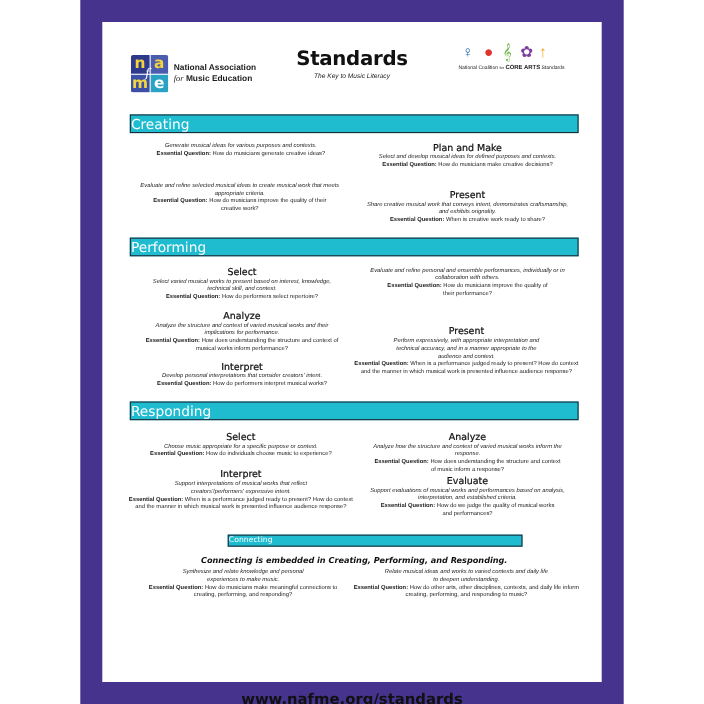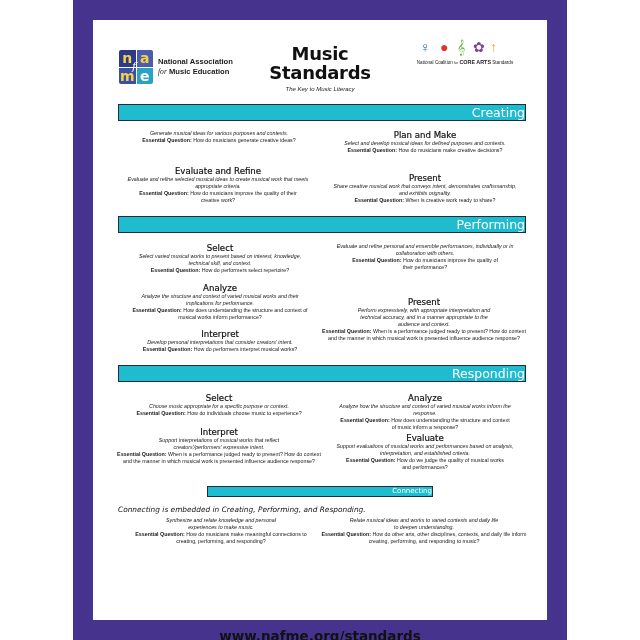--- a/index.html
+++ b/index.html
@@ -26,30 +26,30 @@
   .title-block .sub { font-size: 6px; font-style: italic; margin-top: 4px; color: #222; }
 
   .nccas-logo { position: absolute; left: 400px; top: 38px; width: 130px; text-align: center; }
   .nccas-figs { height: 18px; position: relative; }
   .nccas-figs span { position: absolute; font-size: 14px; line-height: 18px; }
   .nccas-letters { font-family: "DejaVu Sans", sans-serif; font-weight: bold; font-size: 20px; line-height: 20px; letter-spacing: -1px; }
   .nccas-cap { font-size: 4.6px; color: #222; margin-top: 3px; white-space: nowrap; }
   .nccas-cap b { font-size: 5.4px; }
 
   
-  .bar { position: absolute; left: 118px; width: 408px; height: 17px; background: #1fbcd0; border: 1px solid #1d2d3a; color: #fff; text-align: right; font-family: "DejaVu Sans", sans-serif; font-size: 12.5px; line-height: 15px; }
-  .bar.small { left: 207px; width: 226px; height: 11px; font-size: 7px; line-height: 9px; padding-left: 24px; }
+  .bar { position: absolute; left: 118px; width: 408px; height: 17px; background: #1fbcd0; border: 1px solid #1d2d3a; color: #fff; text-align: left; font-family: "DejaVu Sans", sans-serif; font-size: 12.5px; line-height: 15px; }
+  .bar.small { left: 207px; width: 268px; height: 11px; font-size: 7px; line-height: 9px; }
 
   
   .std { position: absolute; text-align: center; font-size: 5.3px; line-height: 6.9px; color: #1a1a1a; }
   .std h3 { font-family: "DejaVu Sans", sans-serif; font-size: 8.6px; line-height: 10px; font-weight: normal; color: #111; margin-bottom: 0px; -webkit-text-stroke: 0.2px #111; }
   .std .desc { font-style: italic; }
   .std .eq b { font-weight: bold; }
 
-  .connect-line { position: absolute; left: 118px; top: 505px; width: 408px; text-align: left; font-family: "DejaVu Sans", sans-serif; font-size: 7.4px; font-style: italic; font-weight: normal; color: #111; }
+  .connect-line { position: absolute; left: 118px; top: 505px; width: 408px; text-align: center; font-family: "DejaVu Sans", sans-serif; font-size: 7.4px; font-style: italic; font-weight: bold; color: #111; }
 
   .url { position: absolute; left: 93px; top: 580px; width: 454px; text-align: center; font-family: "DejaVu Sans", sans-serif; font-weight: bold; font-size: 13.5px; color: #111; margin-top: 48px; }
 </style>
 </head>
 <body>
 
 <div class="frame"></div>
 <div class="sheet"></div>
 
 <div class="nafme-logo">
@@ -60,21 +60,20 @@
     <span class="q4">e</span>
     <div class="nafme-f">f</div>
   </div>
   <div class="nafme-text">
     <div>National Association</div>
     <div><i>for</i> <span>Music Education</span></div>
   </div>
 </div>
 
 <div class="title-block">
-  <div class="t1">Music</div>
   <div class="t1">Standards</div>
   <div class="sub">The Key to Music Literacy</div>
 </div>
 
 <div class="nccas-logo">
   <div class="nccas-figs">
     <span style="left:20px;color:#2e6db4;">♀</span>
     <span style="left:40px;color:#e0342b;">●</span>
     <span style="left:57px;color:#6cb33f;">𝄞</span>
     <span style="left:73px;color:#7b3fa0;">✿</span>
@@ -95,21 +94,20 @@
   <div class="eq"><b>Essential Question:</b> <span>How do musicians generate creative ideas?</span></div>
 </div>
 
 <div class="std" style="left:322px;top:130px;width:206px;">
   <h3>Plan and Make</h3>
   <div class="desc">Select and develop musical ideas for defined purposes and contexts.</div>
   <div class="eq"><b>Essential Question:</b> <span>How do musicians make creative decisions?</span></div>
 </div>
 
 <div class="std" style="left:125px;top:166px;width:186px;">
-  <h3>Evaluate and Refine</h3>
   <div class="desc">Evaluate and refine selected musical ideas to create musical work that meets appropriate criteria.</div>
   <div class="eq" style="padding:0 14px;"><b>Essential Question:</b> <span>How do musicians improve the quality of their creative work?</span></div>
 </div>
 
 <div class="std" style="left:330px;top:173px;width:190px;">
   <h3>Present</h3>
   <div class="desc">Share creative musical work that conveys intent, demonstrates craftsmanship, and exhibits orignality.</div>
   <div class="eq"><b>Essential Question:</b> <span>When is creative work ready to share?</span></div>
 </div>
 

